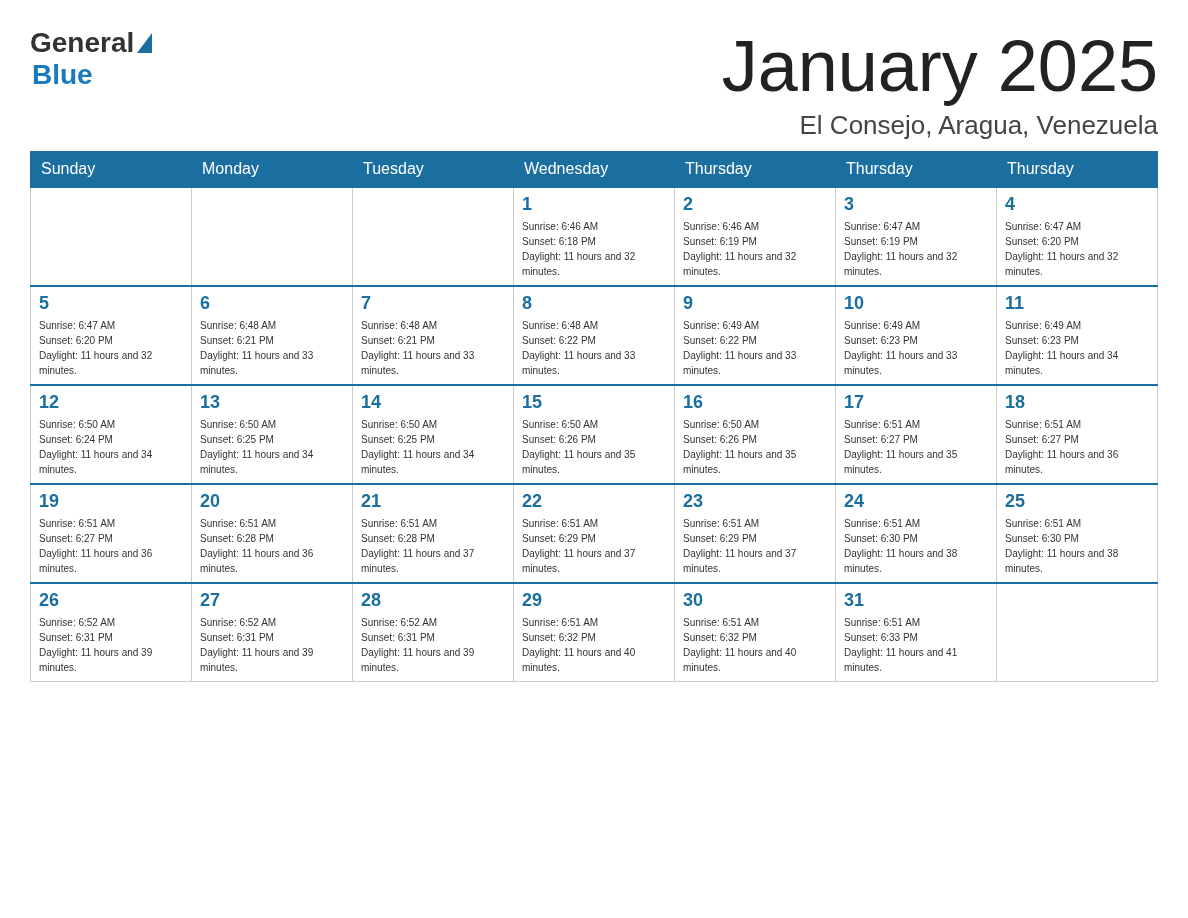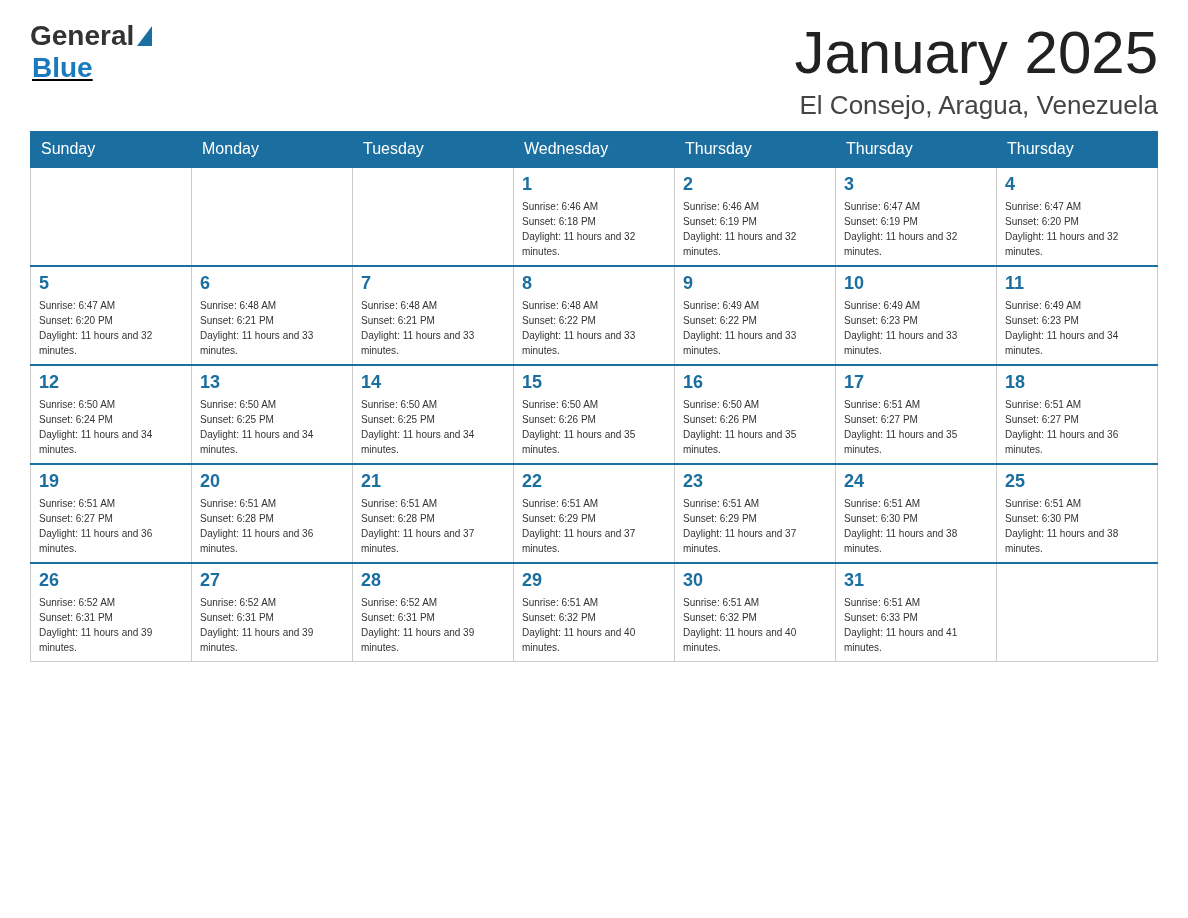--- a/index.html
+++ b/index.html
@@ -8,20 +8,21 @@
       background: #fff;
       width: 1188px;
       min-height: 918px;
       padding: 20px 30px;
     }
     .header {
       display: flex;
       justify-content: space-between;
       align-items: flex-start;
       margin-bottom: 10px;
+      margin-top: 7px;
     }
     .logo-text-general {
       font-size: 28px;
       font-weight: bold;
       color: #333;
     }
     .logo-text-blue {
       font-size: 28px;
       font-weight: bold;
       color: #1a7abf;
@@ -31,27 +32,26 @@
       flex-direction: column;
       align-items: flex-start;
     }
     .logo-line1 {
       display: flex;
       align-items: center;
     }
     .logo-line2 {
       display: flex;
       margin-left: 2px;
-      text-decoration: underline;
     }
     .title-area {
       text-align: right;
     }
     .main-title {
-      font-size: 60px;
+      font-size: 72px;
       font-weight: normal;
       color: #222;
       line-height: 1.1;
     }
     .subtitle {
       font-size: 26px;
       color: #444;
       margin-top: 4px;
     }
     .calendar {

